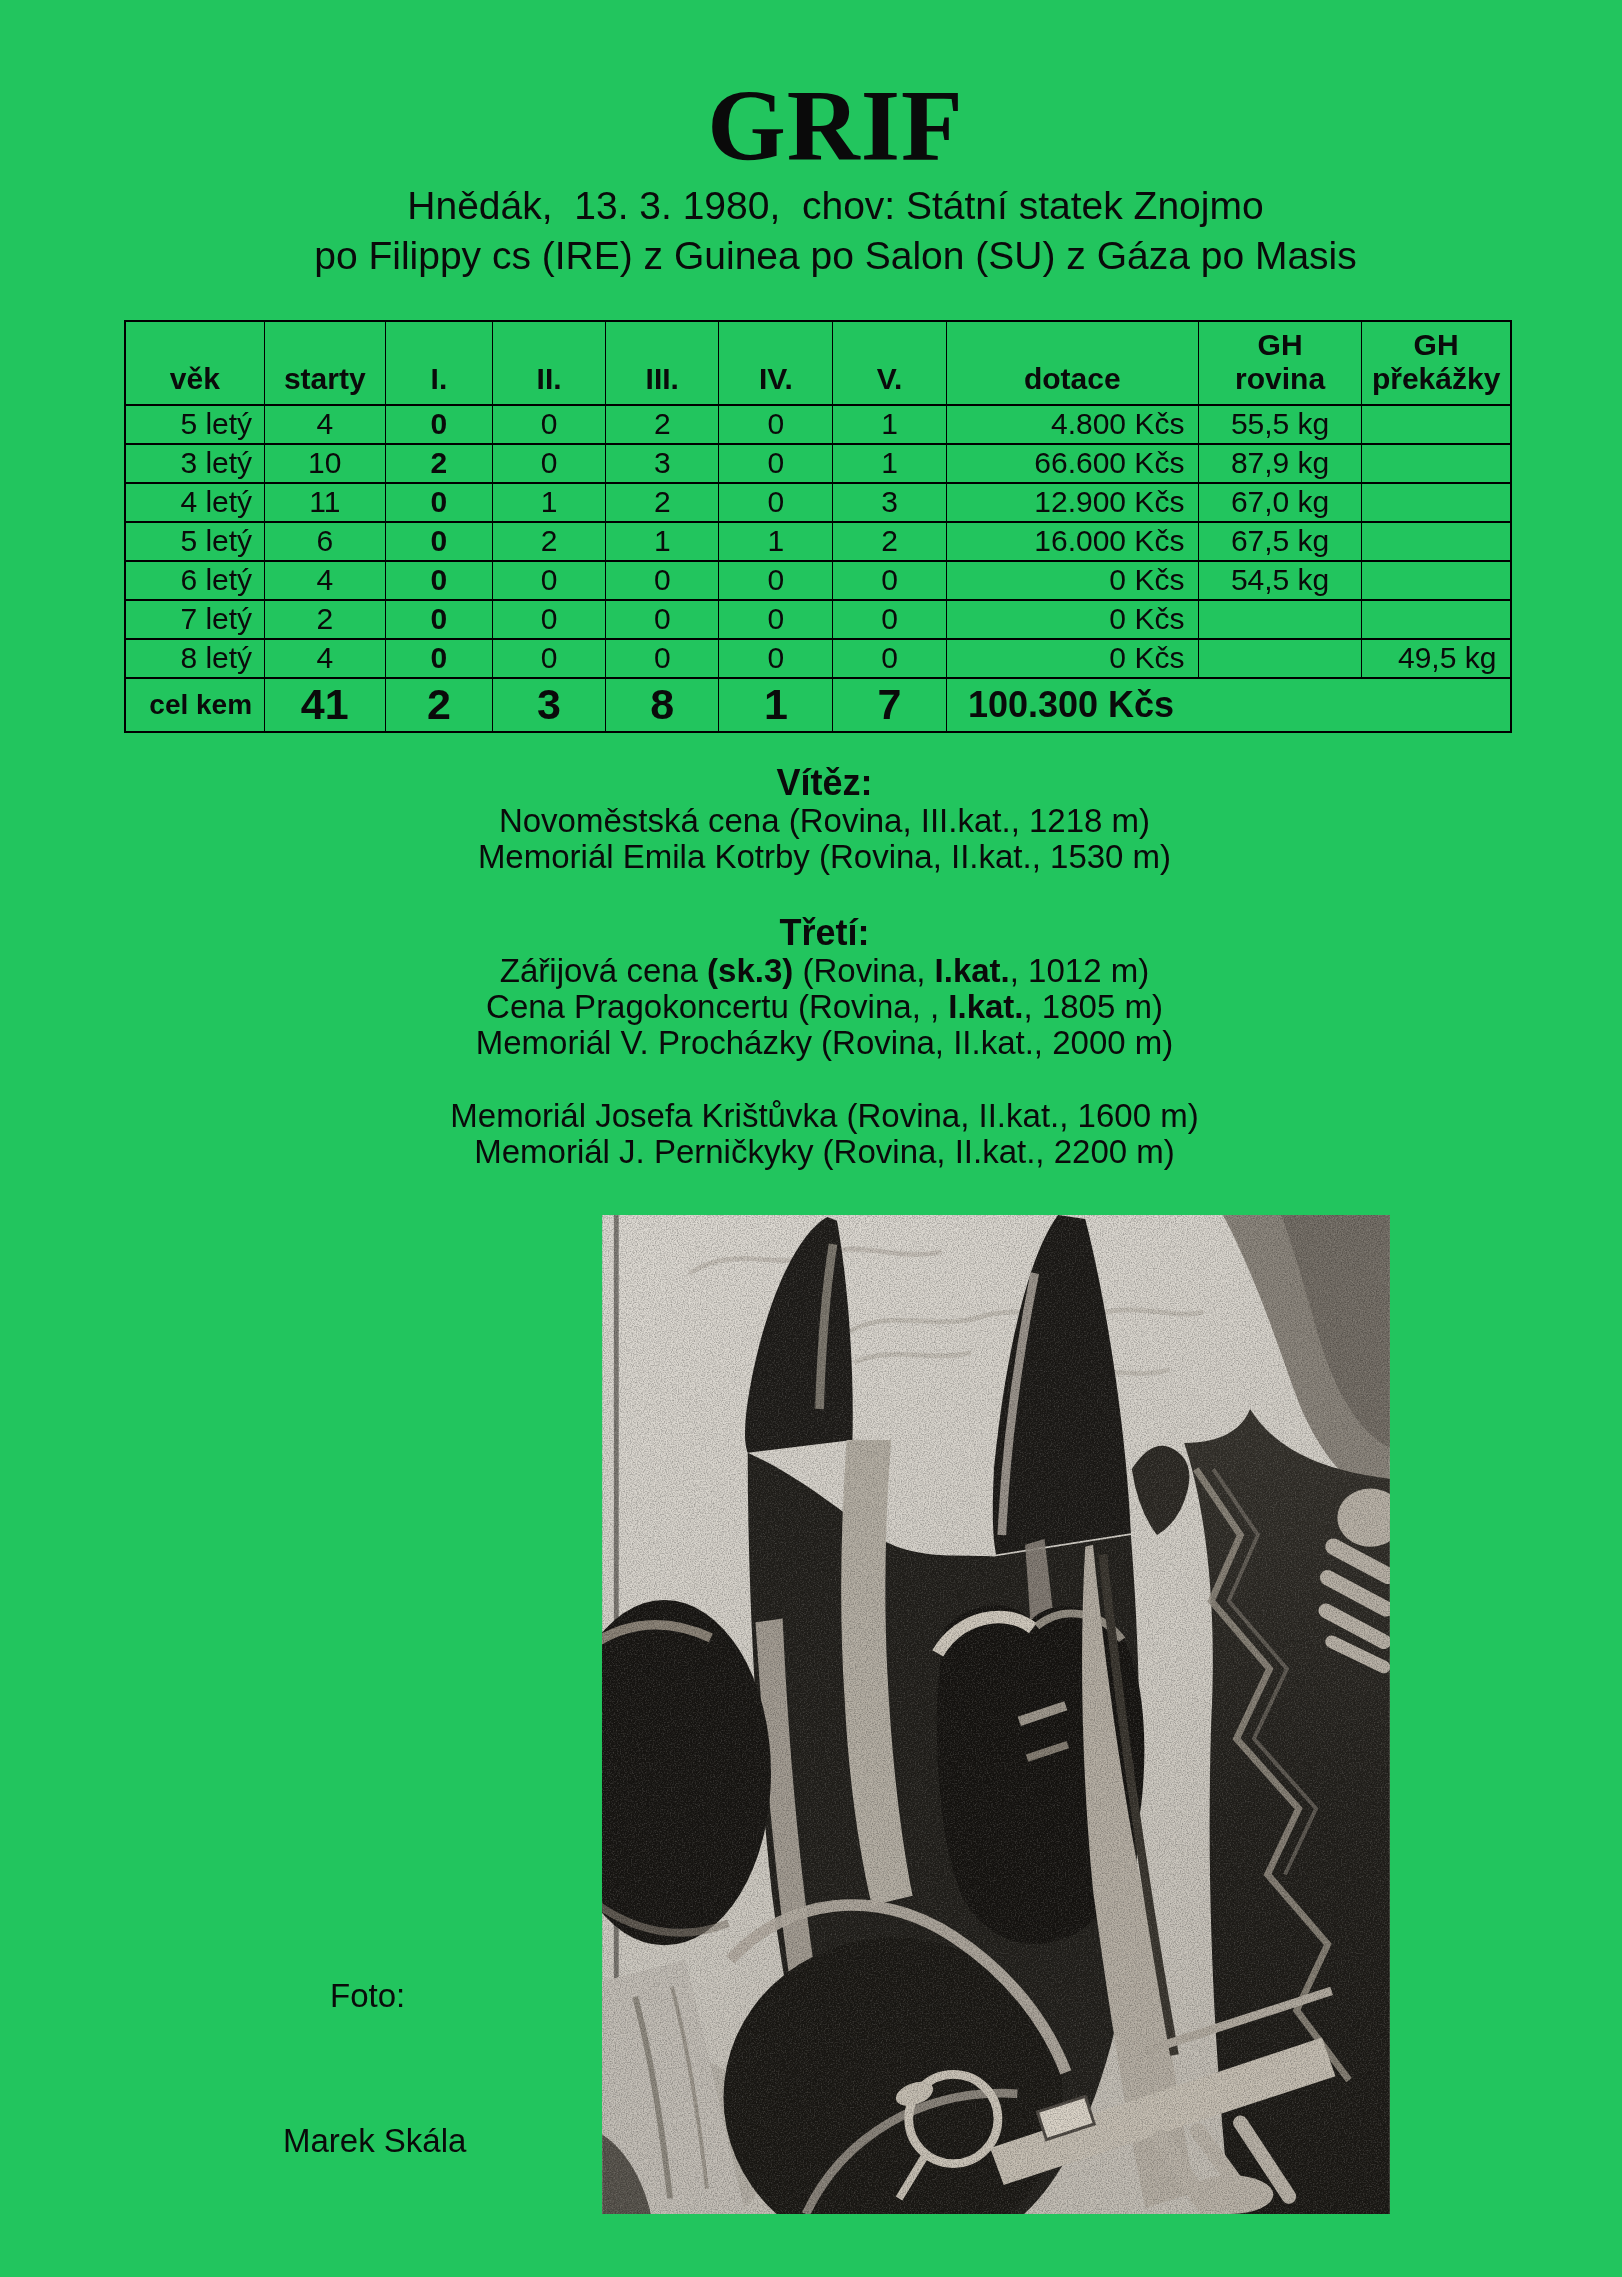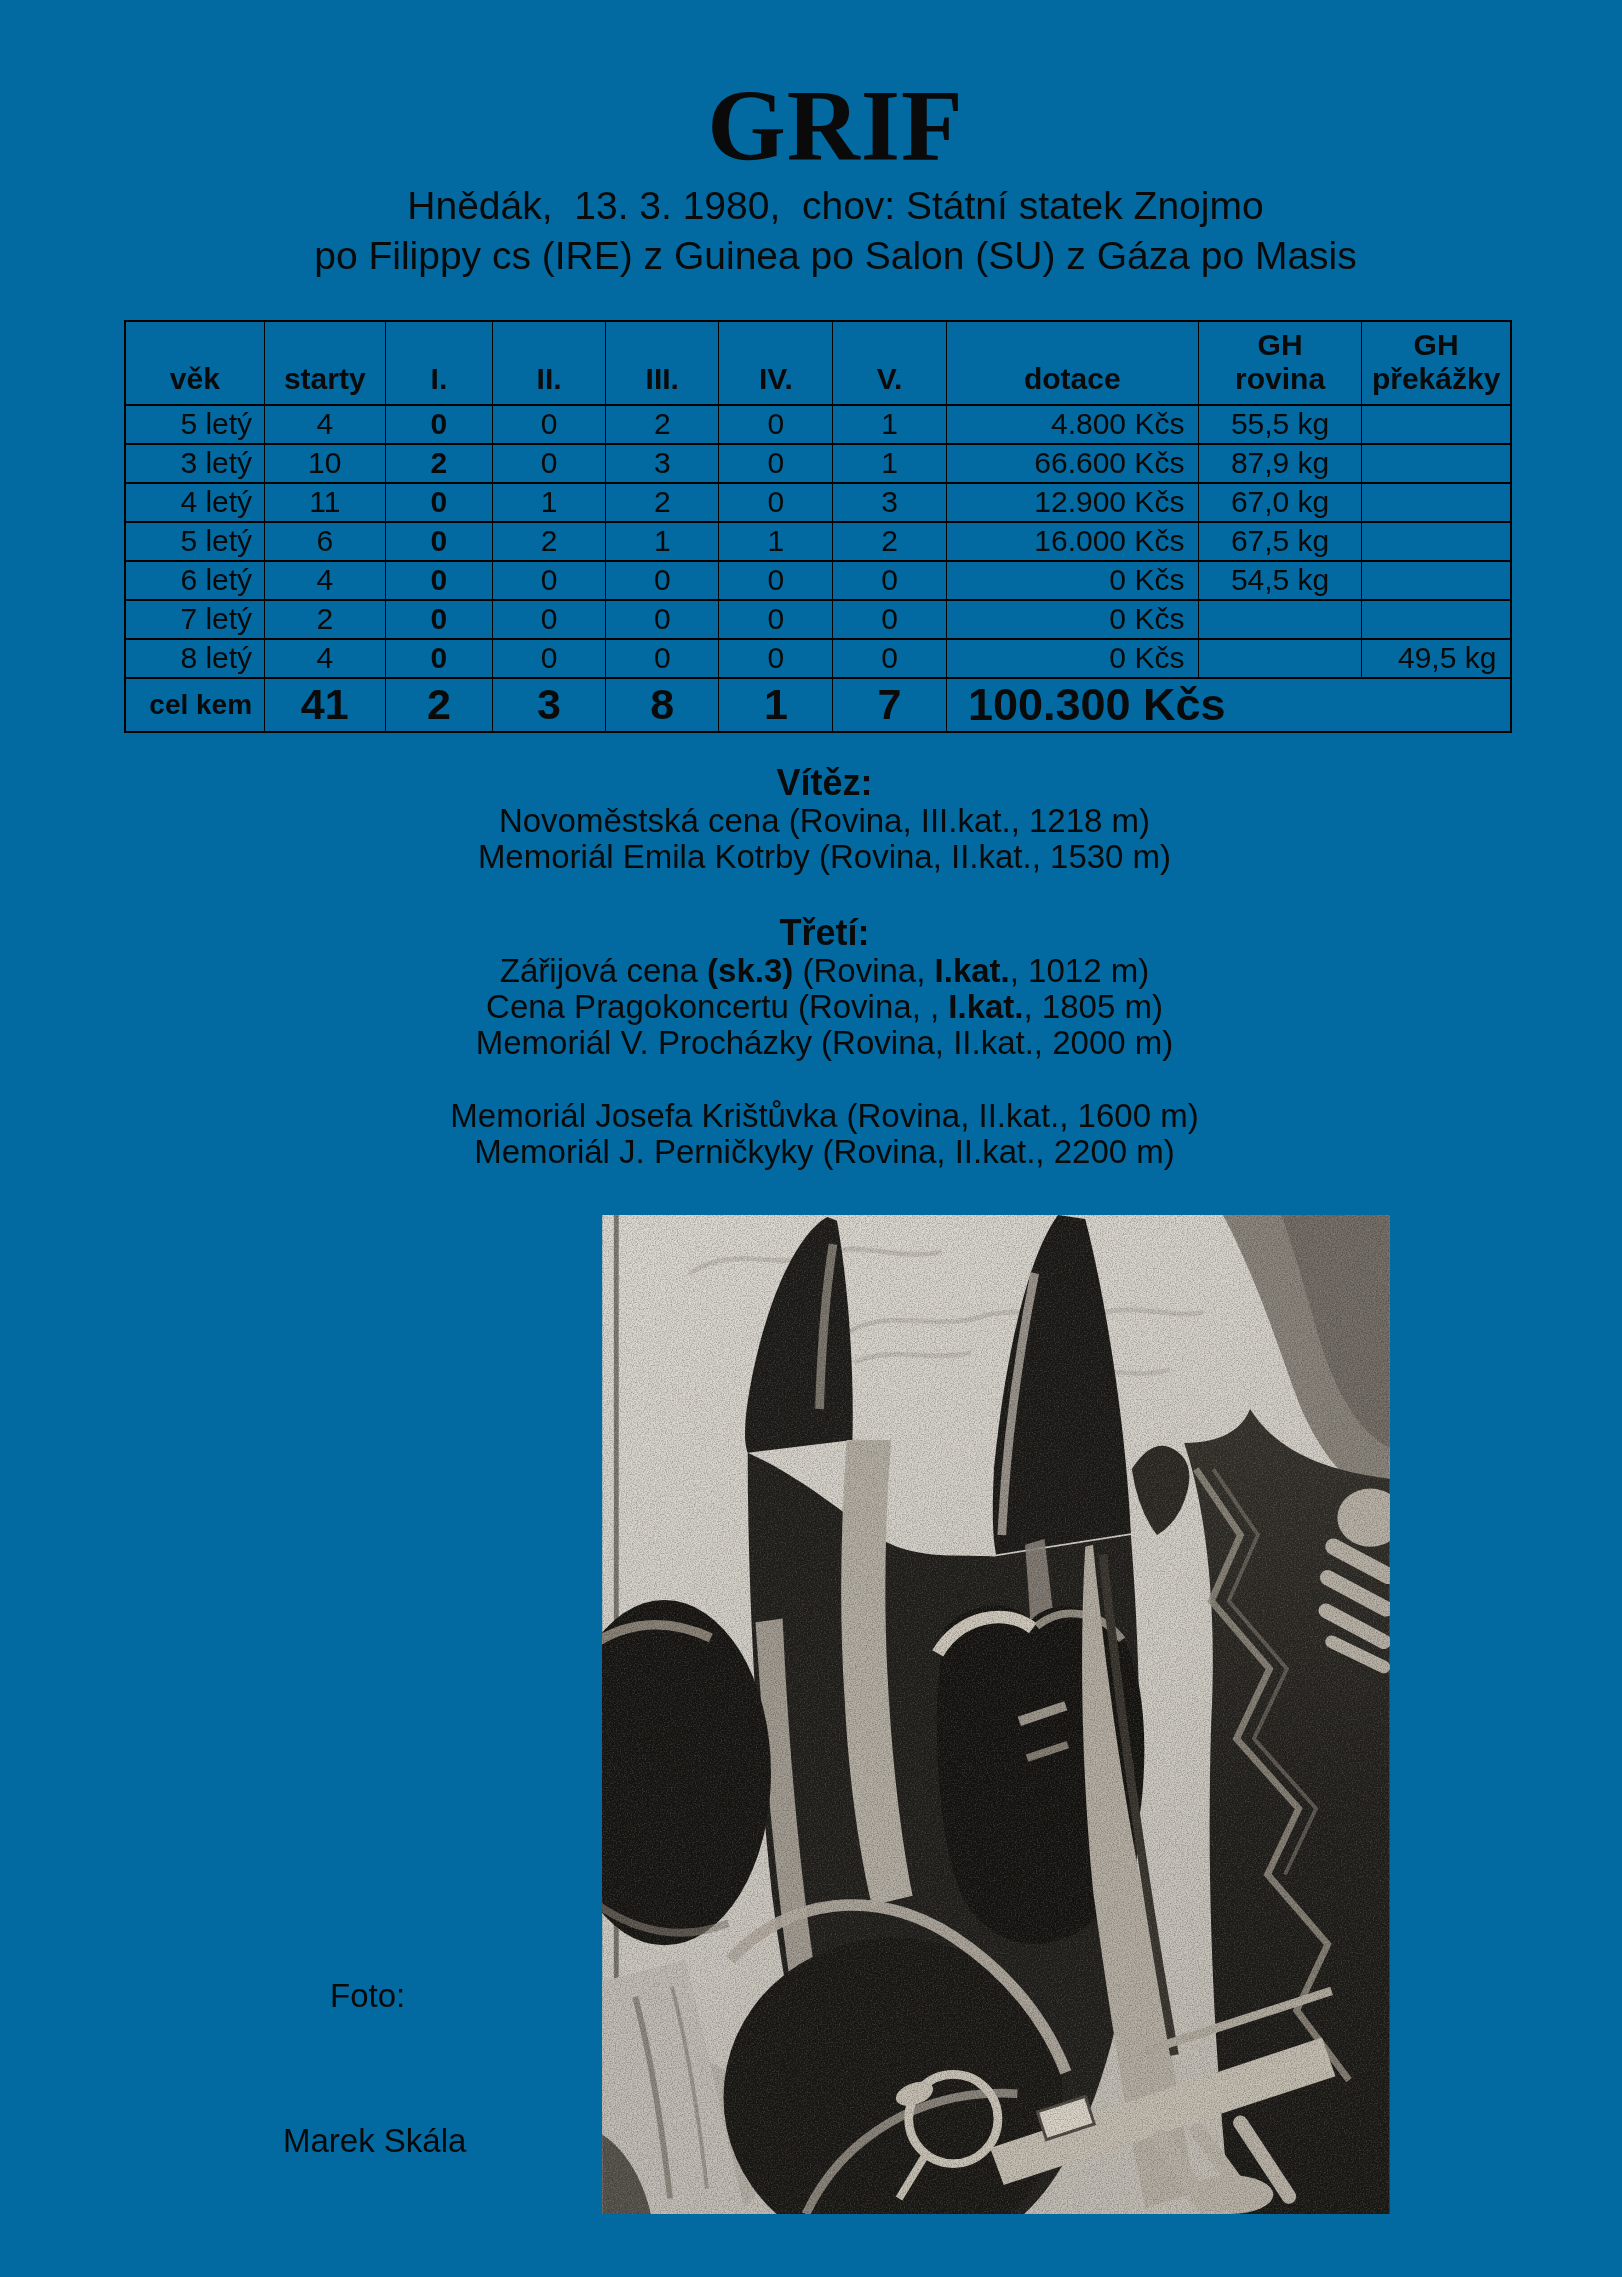--- a/index.html
+++ b/index.html
@@ -1,18 +1,18 @@
 <!DOCTYPE html>
 <html><head>
 <meta charset="utf-8">
 <style>
   html,body{margin:0;padding:0;background:#9a9a9a;}
   .page{
     width:1622px;height:2277px;position:relative;overflow:hidden;
-    background:#0369a1;color:#0a0a0a;
+    background:#22c55e;color:#0a0a0a;
     font-family:"Liberation Sans","DejaVu Sans",sans-serif;
   }
   .head-block{padding-left:49px;text-align:center;}
   .doc-title{
     padding-top:72px;margin:0;
     font-family:"Liberation Serif","DejaVu Serif",serif;
     font-weight:700;font-size:101px;line-height:109px;letter-spacing:1px;
   }
   .subtitle{font-size:39px;line-height:50px;white-space:pre-wrap;}
   table.results{
@@ -27,21 +27,21 @@
     padding:5.8px 3.9px 7.8px;white-space:pre-line;height:80px;
   }
   .results td{font-size:30px;height:39px;text-align:center;padding:0 5.8px;line-height:1;}
   .c-vek{text-align:right !important;padding-right:11.6px !important;}
   .c-first{font-weight:700;}
   .c-dotace{text-align:right !important;padding-right:13.6px !important;}
   .c-prekazky{text-align:right !important;padding-right:13.6px !important;}
   .total-row td{height:54px;font-weight:700;}
   .total-row .c-vek{font-size:28px;}
   .total-row .c-tot{font-size:43px;}
-  .total-row .c-tot-dotace{font-size:45px;text-align:left !important;padding-left:21.3px !important;}
+  .total-row .c-tot-dotace{font-size:36px;text-align:left !important;padding-left:21.3px !important;}
   .sections{margin-top:29px;text-align:center;padding-left:27px;}
   .placing-section{margin-bottom:37px;}
   .placing-heading{font-weight:700;font-size:36px;line-height:41px;}
   .placing-item{font-size:33px;line-height:36px;}
   .placing-item .b{font-weight:700;}
   .photo-wrap{position:absolute;left:602px;top:1215px;width:788px;height:999px;}
   .credit{position:absolute;font-size:33px;line-height:35px;}
   .credit-label{left:330px;top:1978px;}
   .credit-name{left:283px;top:2123px;}
 </style>

